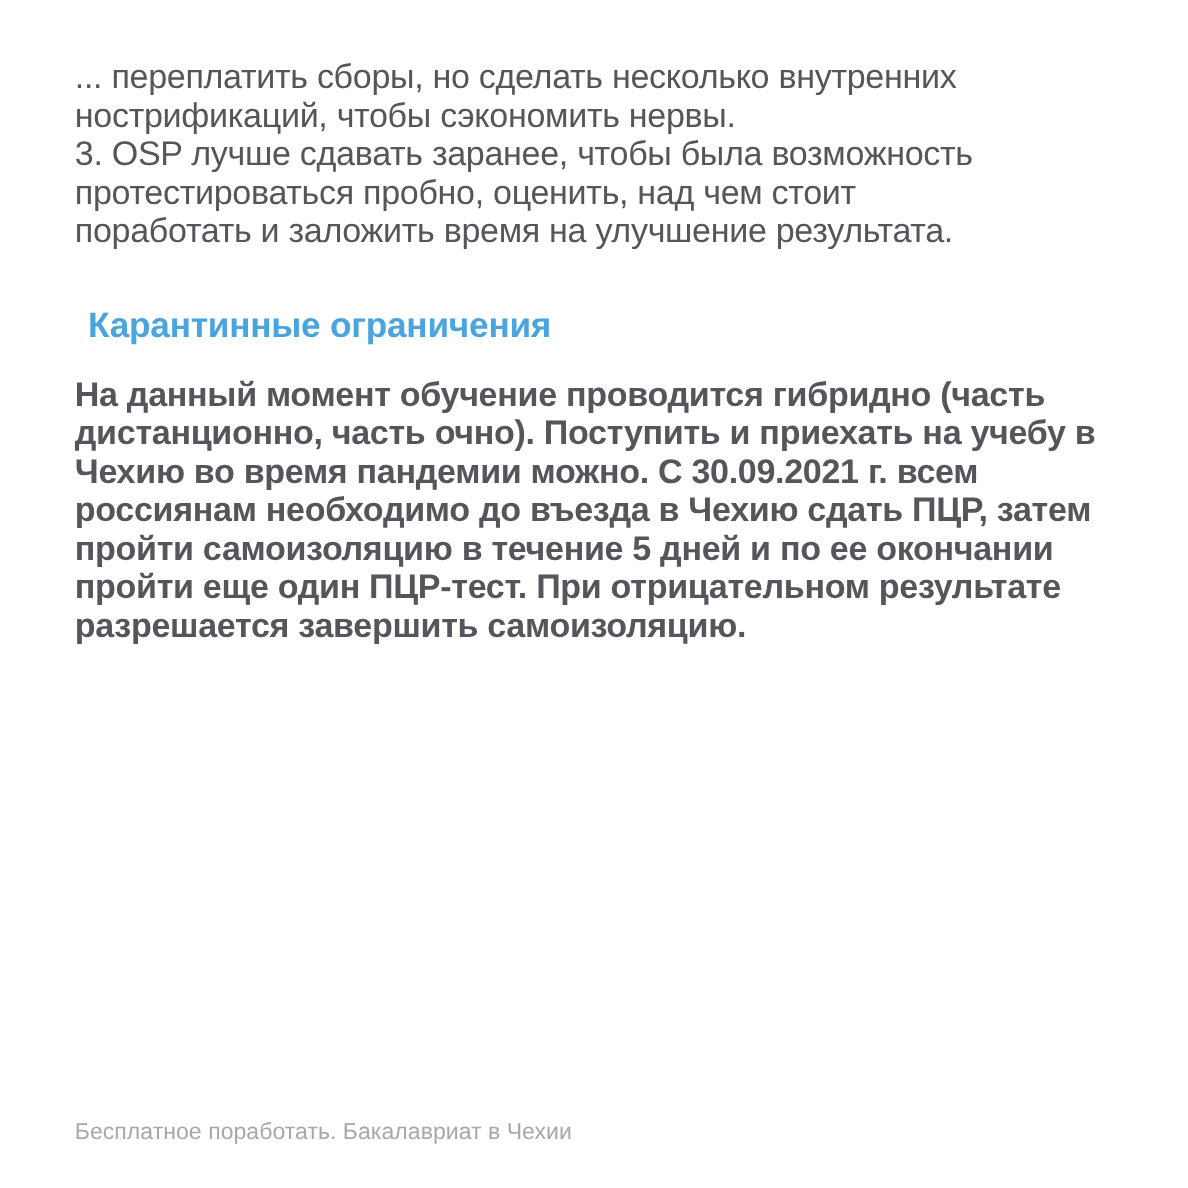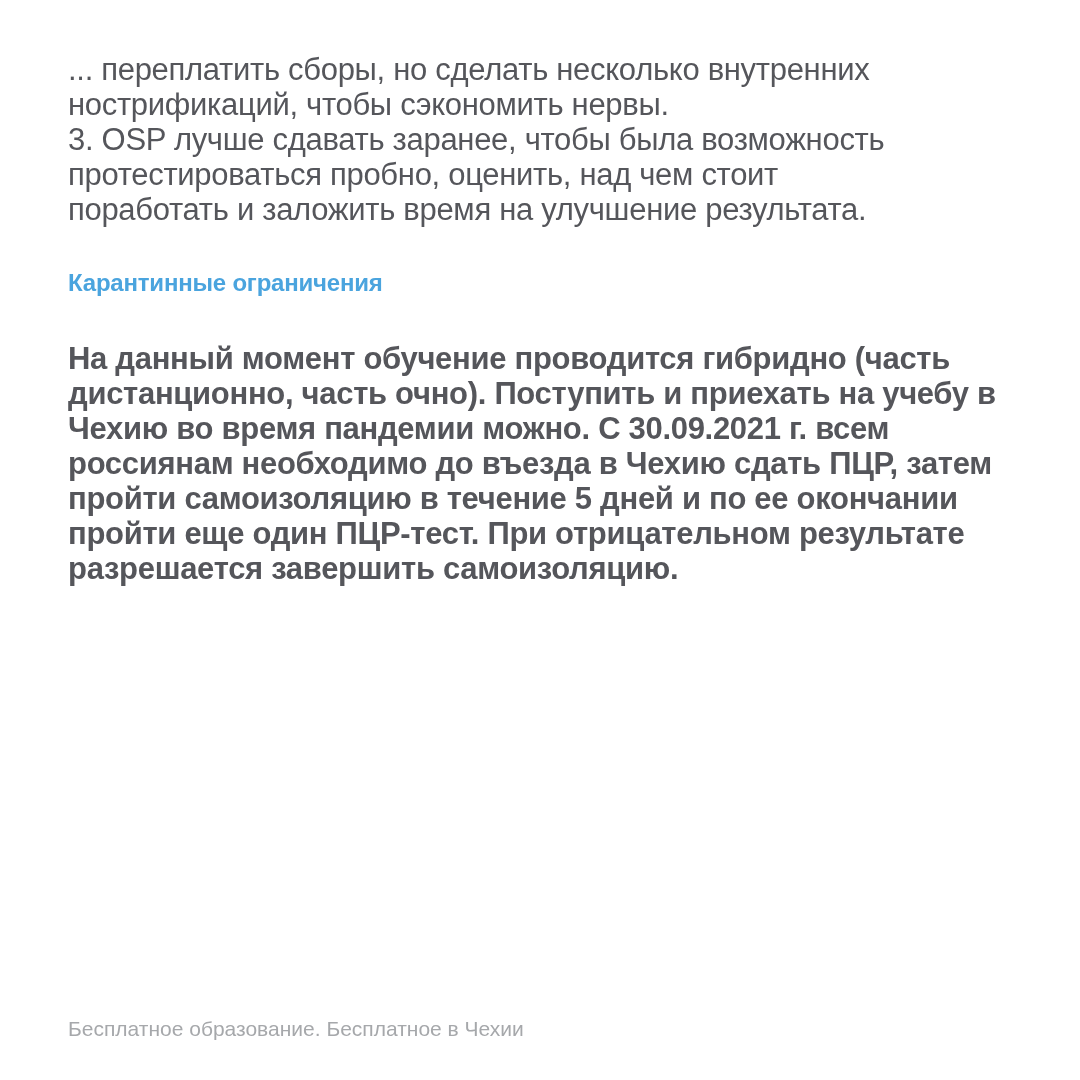--- a/index.html
+++ b/index.html
@@ -26,22 +26,22 @@
     font-weight: 300;
     letter-spacing: -0.3px;
     color: #55565b;
   }
   .para-intro { top: 52px; }
   .para-quarantine { top: 341px; font-weight: bold; }
   .section-heading {
     position: absolute;
     left: 68px;
     top: 264px;
-    margin: 0;
-    font-size: 24px;
+    margin: 12px;
+    font-size: 32px;
     line-height: 38px;
     font-weight: 700;
     letter-spacing: -0.2px;
     color: #4aa4de;
   }
   .footer-caption {
     position: absolute;
     left: 68px;
     top: 1016px;
     margin: 0;
@@ -66,15 +66,15 @@
   <h2 class="section-heading">Карантинные ограничения</h2>
 
   <p class="body-text para-quarantine">На данный момент обучение проводится гибридно (часть
 дистанционно, часть очно). Поступить и приехать на учебу в
 Чехию во время пандемии можно. С 30.09.2021 г. всем
 россиянам необходимо до въезда в Чехию сдать ПЦР, затем
 пройти самоизоляцию в течение 5 дней и по ее окончании
 пройти еще один ПЦР-тест. При отрицательном результате
 разрешается завершить самоизоляцию.</p>
 
-  <p class="footer-caption">Бесплатное образование. Бесплатное в Чехии</p>
+  <p class="footer-caption">Бесплатное поработать. Бакалавриат в Чехии</p>
 
 </div>
 
 </body></html>

